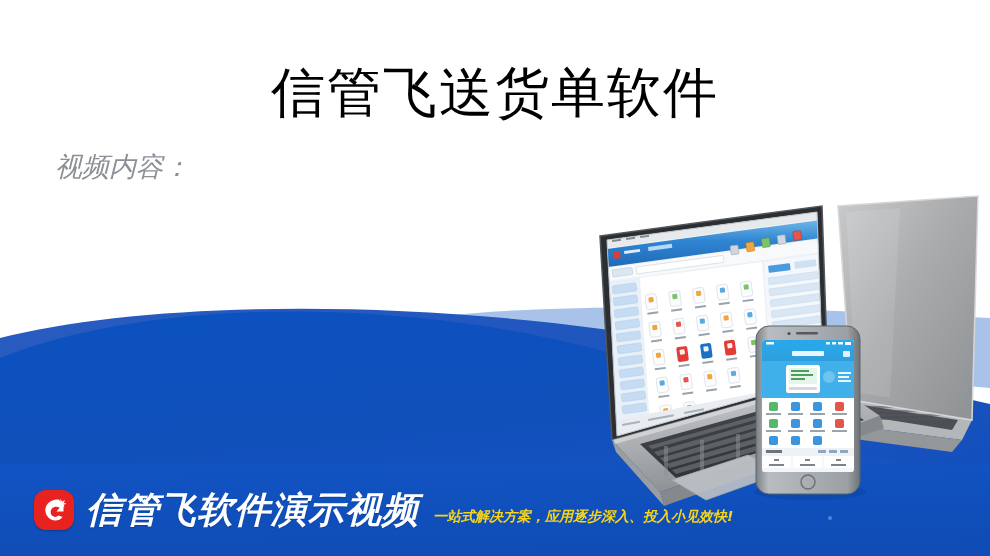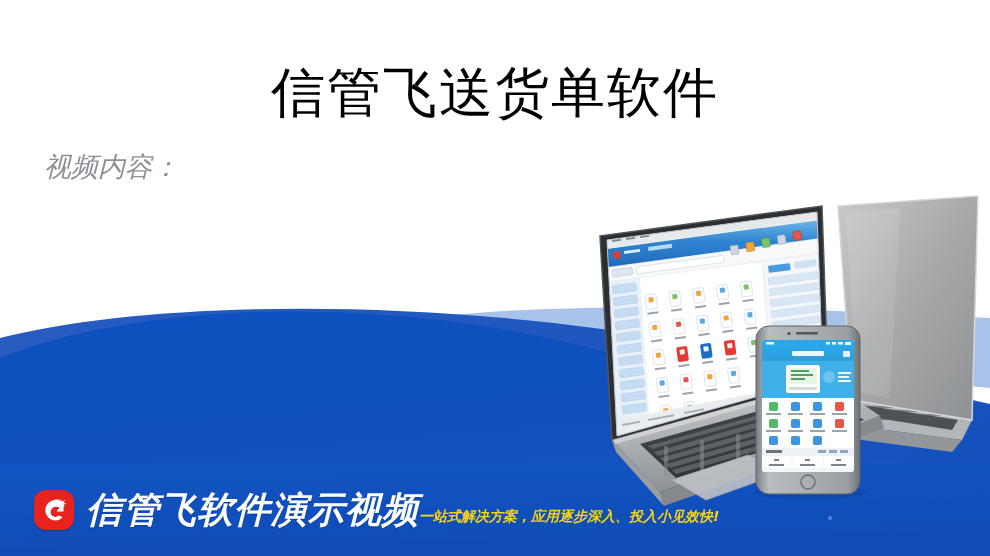--- a/index.html
+++ b/index.html
@@ -21,42 +21,42 @@
     font-size:54px;line-height:64px;color:#000000;letter-spacing:2px;
     white-space:nowrap;
     margin-top:19px;
   }
   
   .subtitle{
     position:absolute;left:44px;top:146px;width:540px;
     font-family:"DejaVu Sans","Liberation Sans",sans-serif;
     font-style:italic;font-size:27px;line-height:42px;color:#8b8f96;
   }
-  .sub-line1{display:block;}
+  .sub-line1{display:block;margin-left:11px;}
   .sub-line2{display:block;text-indent:34px;}
 
   
   .bottombar{
     position:absolute;left:0;bottom:0;width:990px;height:92px;
     display:flex;align-items:center;
   }
   .logo-badge{
     position:relative;margin-left:34px;width:40px;height:40px;border-radius:12px;
     background:#e8221f;flex:0 0 auto;
     box-shadow:0 1px 2px rgba(0,0,0,.25);
   }
   .logo-badge svg{position:absolute;left:0;top:0;}
   .brandtext{
     margin-left:12px;color:#ffffff;font-weight:bold;font-style:italic;
     font-size:36px;line-height:40px;letter-spacing:1px;
     font-family:"DejaVu Sans","Liberation Sans",sans-serif;
     text-shadow:0 1px 1px rgba(0,0,0,.18);
   }
   .tagline{
-    margin-top:12px;color:#f7d417;font-weight:bold;font-style:italic;
+    margin-left:14px;margin-top:12px;color:#f7d417;font-weight:bold;font-style:italic;
     font-size:14px;line-height:18px;letter-spacing:0px;
     font-family:"DejaVu Sans","Liberation Sans",sans-serif;
     white-space:nowrap;
   }
   .tiny-dot{
     position:absolute;left:828px;bottom:36px;width:4px;height:4px;
     border-radius:50%;background:#5b8fe0;opacity:.85;
   }
 
   

